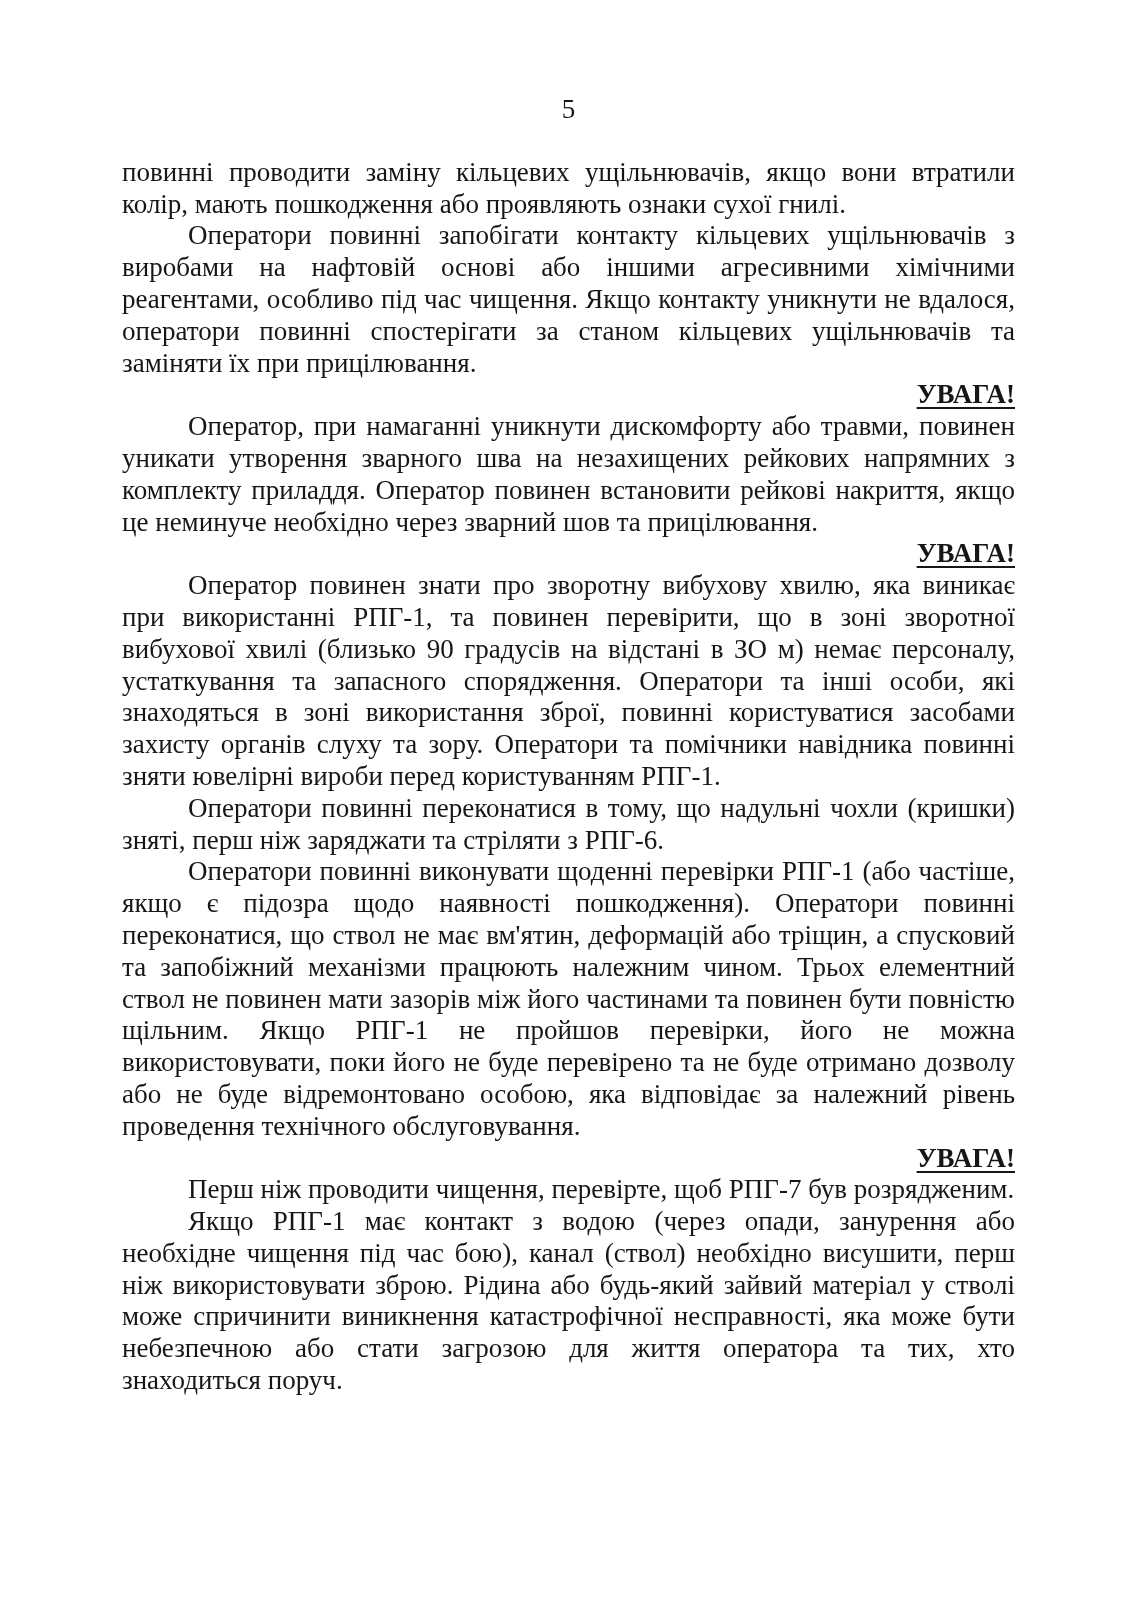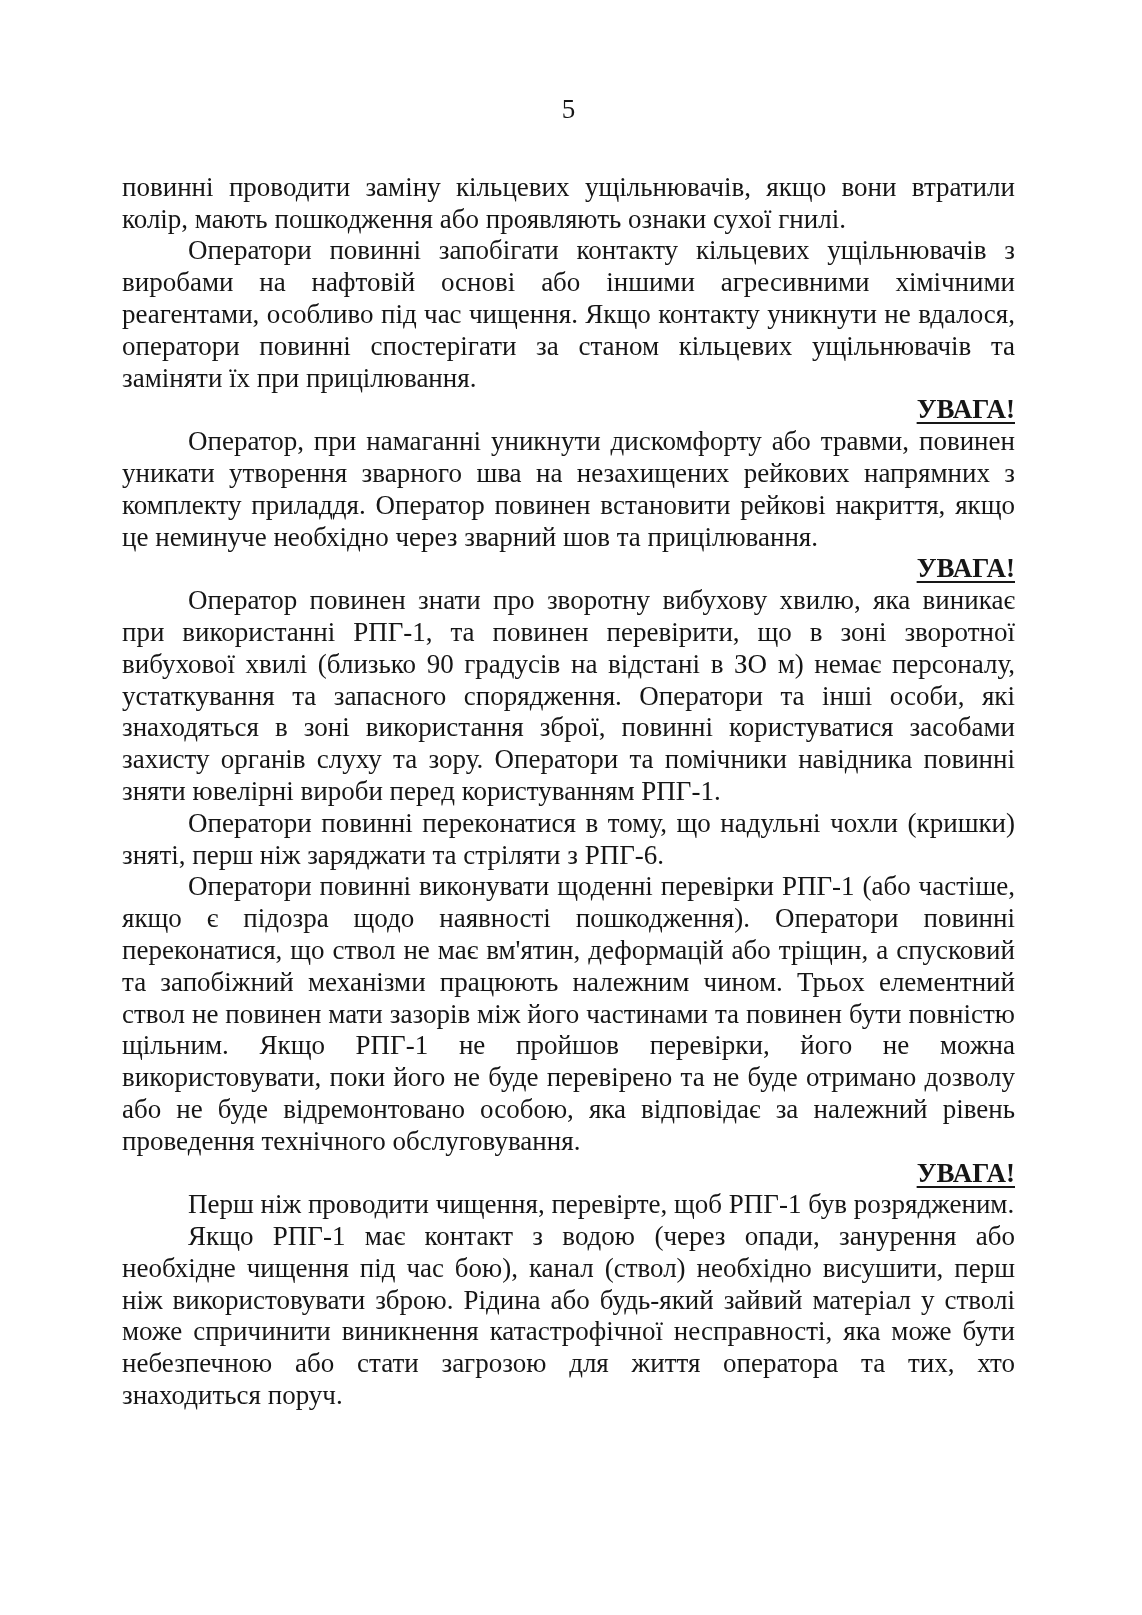--- a/index.html
+++ b/index.html
@@ -20,21 +20,21 @@
     padding-top: 94px;
     overflow: hidden;
   }
   .page-number {
     width: 893px;
     margin: 0 127px 0 122px;
     text-align: center;
   }
   .content {
     width: 893px;
-    margin: 46px 127px 0 122px;
+    margin: 31px 127px 0 122px;
   }
   .para {
     margin: 0;
     text-align: justify;
     text-indent: 66px;
   }
   .para.no-indent {
     text-indent: 0;
   }
   .warn {
@@ -67,17 +67,17 @@
     <p class="warn"><span class="warn-text">УВАГА!</span></p>
 
     <p class="para">Оператор повинен знати про зворотну вибухову хвилю, яка виникає при використанні РПГ-1, та повинен перевірити, що в зоні зворотної вибухової хвилі (близько 90 градусів на відстані в ЗО м) немає персоналу, устаткування та запасного спорядження. Оператори та інші особи, які знаходяться в зоні використання зброї, повинні користуватися засобами захисту органів слуху та зору. Оператори та помічники навідника повинні зняти ювелірні вироби перед користуванням РПГ-1.</p>
 
     <p class="para">Оператори повинні переконатися в тому, що надульні чохли (кришки) зняті, перш ніж заряджати та стріляти з РПГ-6.</p>
 
     <p class="para">Оператори повинні виконувати щоденні перевірки РПГ-1 (або частіше, якщо є підозра щодо наявності пошкодження). Оператори повинні переконатися, що ствол не має вм'ятин, деформацій або тріщин, а спусковий та запобіжний механізми працюють належним чином. Трьох елементний ствол не повинен мати зазорів між його частинами та повинен бути повністю щільним. Якщо РПГ-1 не пройшов перевірки, його не можна використовувати, поки його не буде перевірено та не буде отримано дозволу або не буде відремонтовано особою, яка відповідає за належний рівень проведення технічного обслуговування.</p>
 
     <p class="warn"><span class="warn-text">УВАГА!</span></p>
 
-    <p class="para">Перш ніж проводити чищення, перевірте, щоб РПГ-1 був розрядженим.</p>
+    <p class="para">Перш ніж проводити чищення, перевірте, щоб РПГ-7 був розрядженим.</p>
 
     <p class="para">Якщо РПГ-1 має контакт з водою (через опади, занурення або необхідне чищення під час бою), канал (ствол) необхідно висушити, перш ніж використовувати зброю. Рідина або будь-який зайвий матеріал у стволі може спричинити виникнення катастрофічної несправності, яка може бути небезпечною або стати загрозою для життя оператора та тих, хто знаходиться поруч.</p>
   </div>
 </div>
 
 </body></html>

